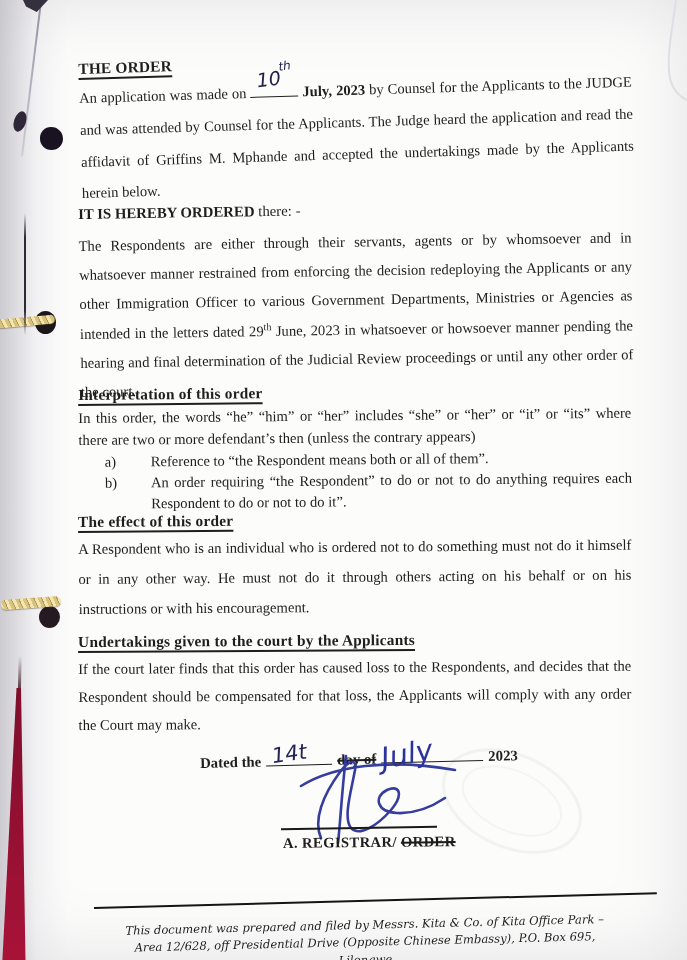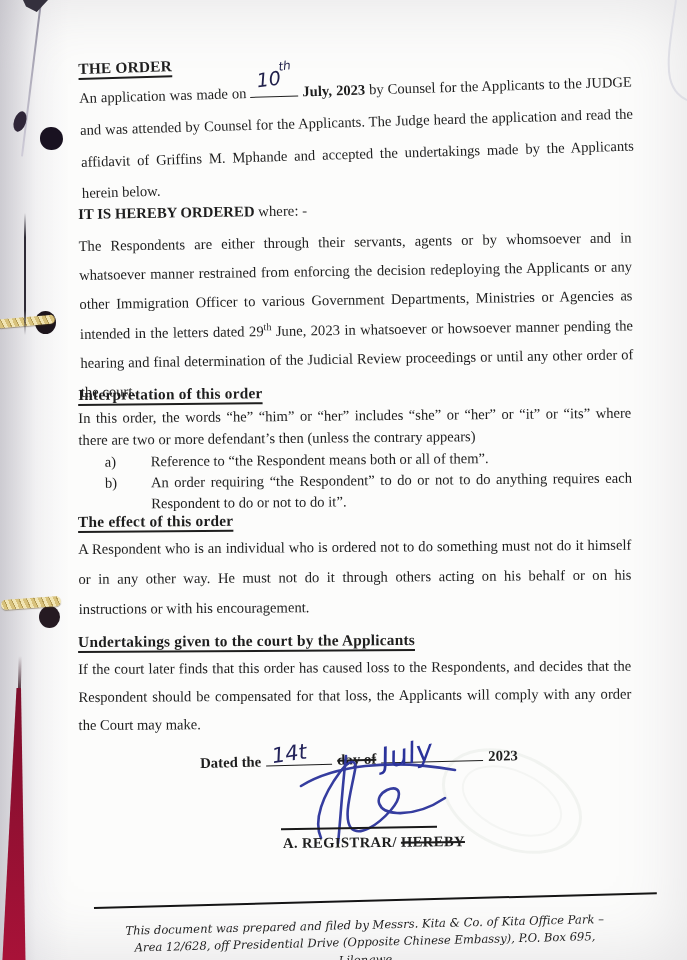--- a/index.html
+++ b/index.html
@@ -110,21 +110,21 @@
       <ellipse cx="80" cy="59" rx="52" ry="30" fill="none" stroke="rgba(128,148,132,0.12)" stroke-width="2"></ellipse>
     </g>
   </svg>
 
   <section class="sec sec-order">
     <h2 class="heading">THE ORDER</h2>
     <p class="body lh-intro"><span>An application was made on </span><span class="hw-slot"><span class="hw-top"><span>10</span><sup>th</sup></span></span><b> July, 2023 </b><span>by Counsel for the Applicants to the JUDGE and was attended by Counsel for the Applicants. The Judge heard the application and read the affidavit of Griffins M. Mphande and accepted the undertakings made by the Applicants herein below.</span></p>
   </section>
 
   <section class="sec sec-ordered">
-    <p class="ordered-head"><b>IT IS HEREBY ORDERED</b><span> where: -</span></p>
+    <p class="ordered-head"><b>IT IS HEREBY ORDERED</b><span> there: -</span></p>
     <p class="body lh-ordered"><span>The Respondents are either through their servants, agents or by whomsoever and in whatsoever manner restrained from enforcing the decision redeploying the Applicants or any other Immigration Officer to various Government Departments, Ministries or Agencies as intended in the letters dated 29</span><sup>th</sup><span> June, 2023 in whatsoever or howsoever manner pending the hearing and final determination of the Judicial Review proceedings or until any other order of the court.</span></p>
   </section>
 
   <section class="sec sec-interp">
     <h2 class="heading">Interpretation of this order</h2>
     <p class="body lh-tight">In this order, the words “he” “him” or “her” includes “she” or “her” or “it” or “its” where there are two or more defendant’s then (unless the contrary appears)</p>
     <div class="item">
       <span class="item-label">a)</span>
       <span class="item-text">Reference to “the Respondent means both or all of them”.</span>
     </div>
@@ -149,18 +149,18 @@
   </div>
 
   <svg class="sig-svg" viewBox="0 0 168 94">
     <g fill="none" stroke="#2b339b" stroke-width="2.6" stroke-linecap="round" opacity="0.95">
       <path d="M28,88 C20,70 30,45 47,22 C56,10 64,8 62,20 C58,42 50,68 58,78 C66,87 84,76 98,60 C110,46 108,34 94,40 C80,47 84,62 104,63 C124,64 140,56 152,48"></path>
       <path d="M8,36 C40,16 96,8 162,20"></path>
       <path d="M53,6 C49,40 47,76 45,93"></path>
     </g>
   </svg>
   <div class="sig-line"></div>
-  <div class="sig-label"><span>A. REGISTRAR/ </span><span class="struck">HEREBY</span></div>
+  <div class="sig-label"><span>A. REGISTRAR/ </span><span class="struck">ORDER</span></div>
 
   <div class="footer-rule"></div>
   <p class="footer-text">This document was prepared and filed by Messrs. Kita &amp; Co. of Kita Office Park – Area 12/628, off Presidential Drive (Opposite Chinese Embassy), P.O. Box 695, Lilongwe</p>
 
 </div>
 
 </body></html>

